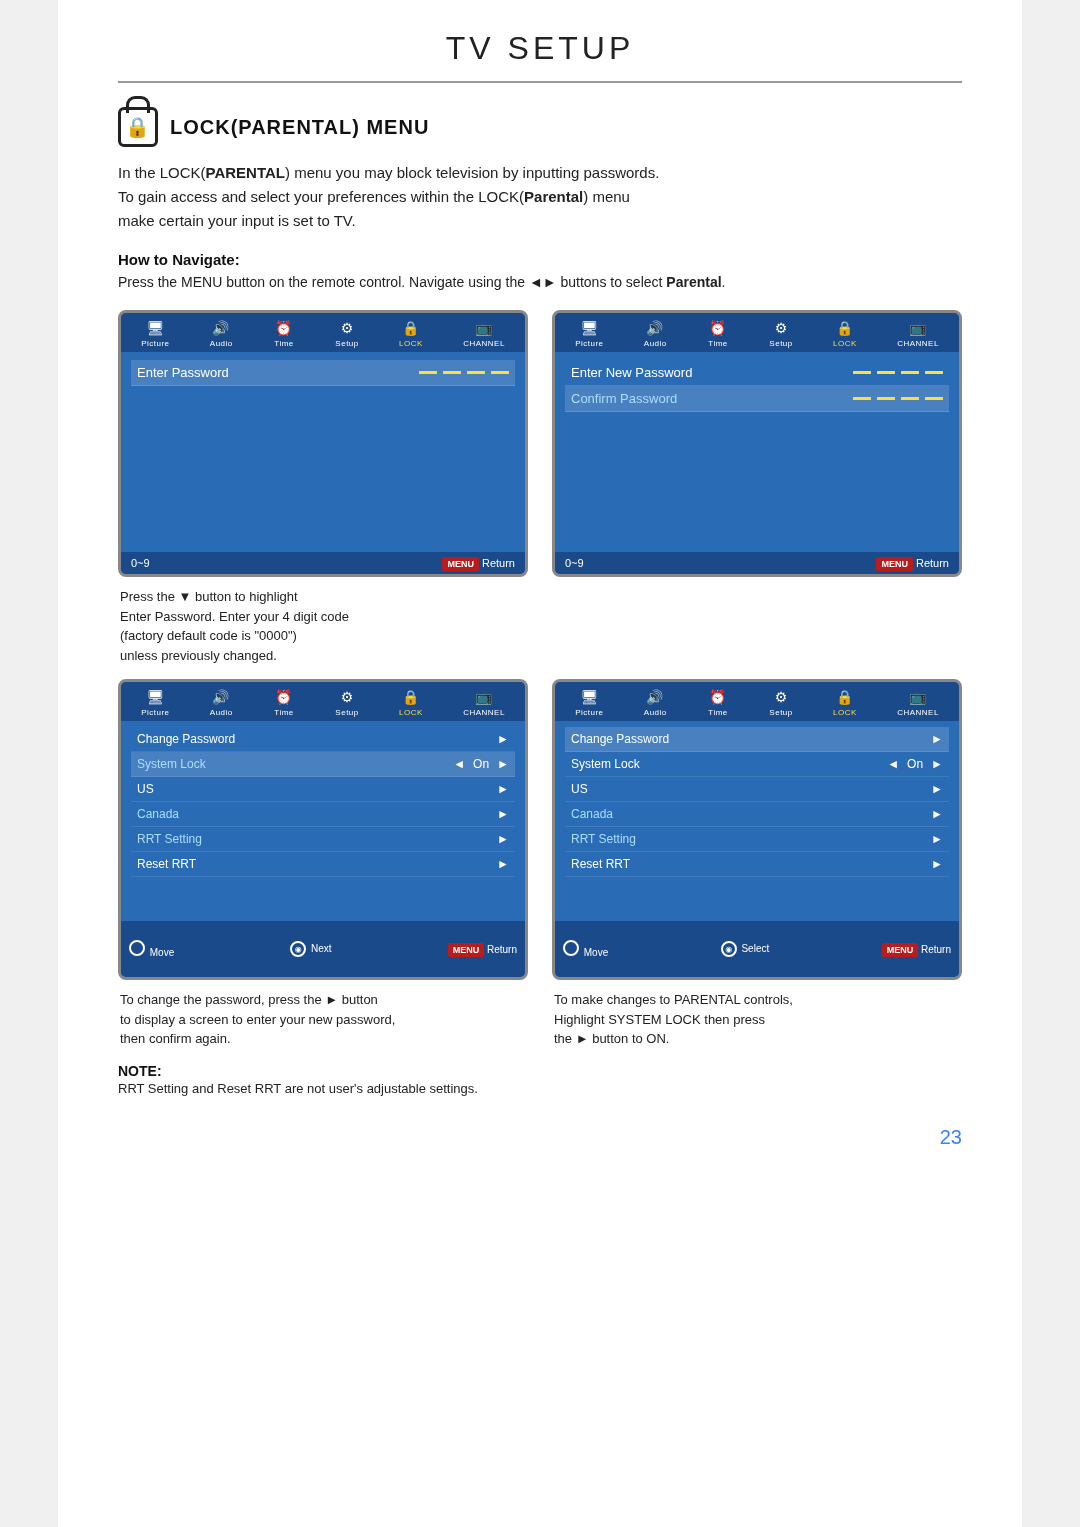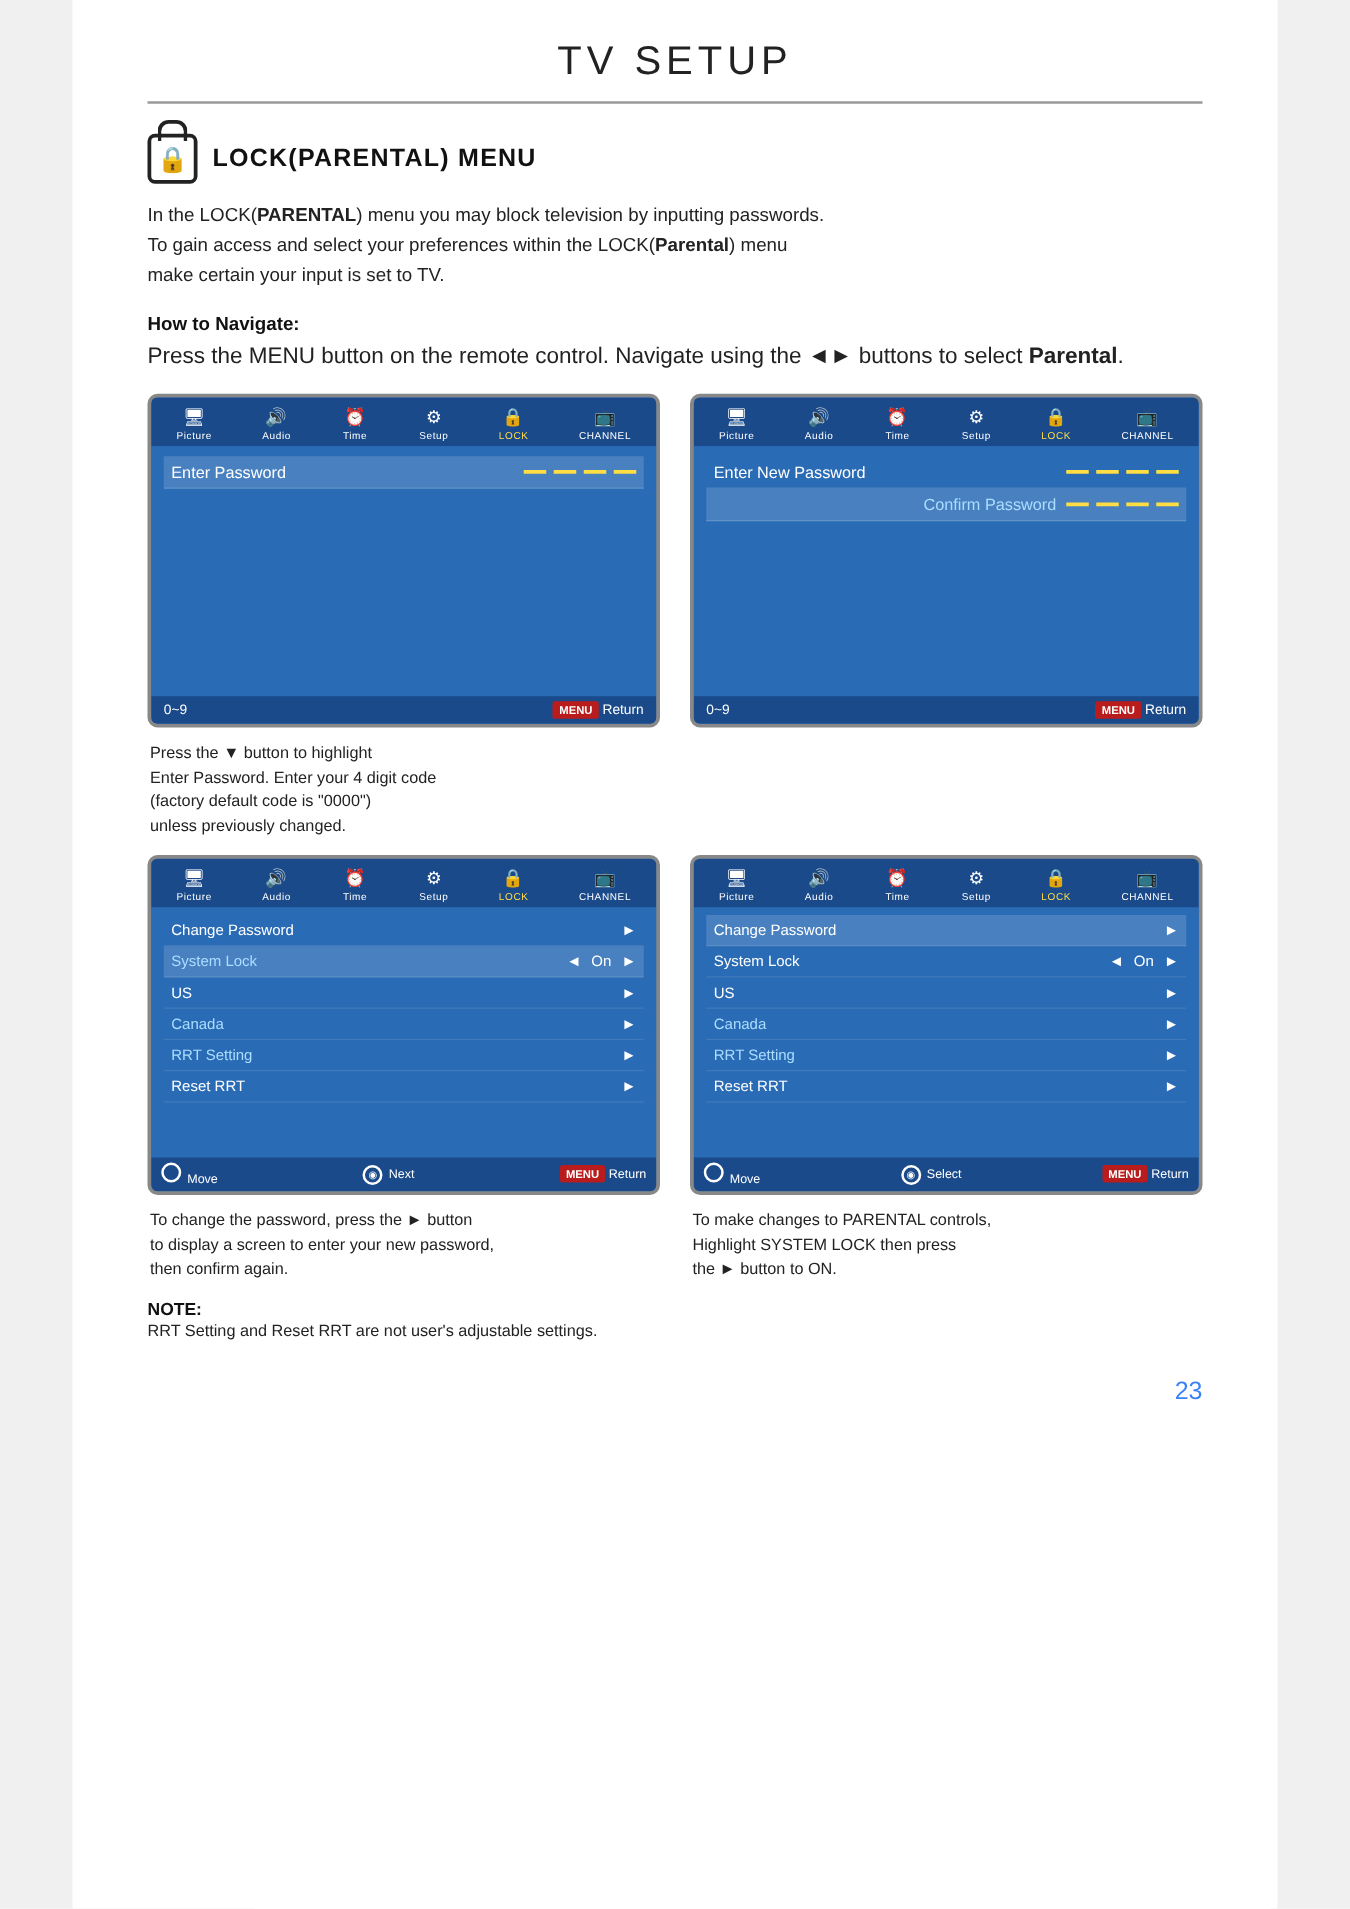--- a/index.html
+++ b/index.html
@@ -70,21 +70,21 @@
       line-height: 1.6;
       margin-bottom: 18px;
     }
     .how-to {
       font-size: 15px;
       font-weight: bold;
       color: #111;
       margin-bottom: 6px;
     }
     .navigate-text {
-      font-size: 18px;
+      font-size: 14px;
       color: #222;
       margin-bottom: 20px;
     }
     .screens-row {
       display: flex;
       gap: 24px;
       margin-bottom: 14px;
     }
     .screen-wrap {
       flex: 1;
@@ -145,21 +145,20 @@
     }
     .screen-row.highlighted {
       background: rgba(255,255,255,0.15);
     }
     .screen-row-label {
       flex: 1;
       color: white;
     }
     .screen-row-label.light {
       color: #aaddff;
-      text-align: right;
     }
     .dash-group {
       display: flex;
       gap: 6px;
       margin-left: 8px;
     }
     .dash {
       width: 18px;
       height: 3px;
       background: #ffdd44;
@@ -218,21 +217,21 @@
       margin: 0 8px;
     }
     .lock-menu-item .item-arrow {
       color: white;
       font-size: 12px;
     }
     .bottom-bar-icons {
       display: flex;
       justify-content: space-between;
       align-items: center;
-      padding: 4px 8px;
+      padding: 19px 8px;
       background: #1a4a8a;
       font-size: 10px;
       color: white;
     }
     .circle-icon {
       display: inline-flex;
       align-items: center;
       justify-content: center;
       width: 16px;
       height: 16px;

